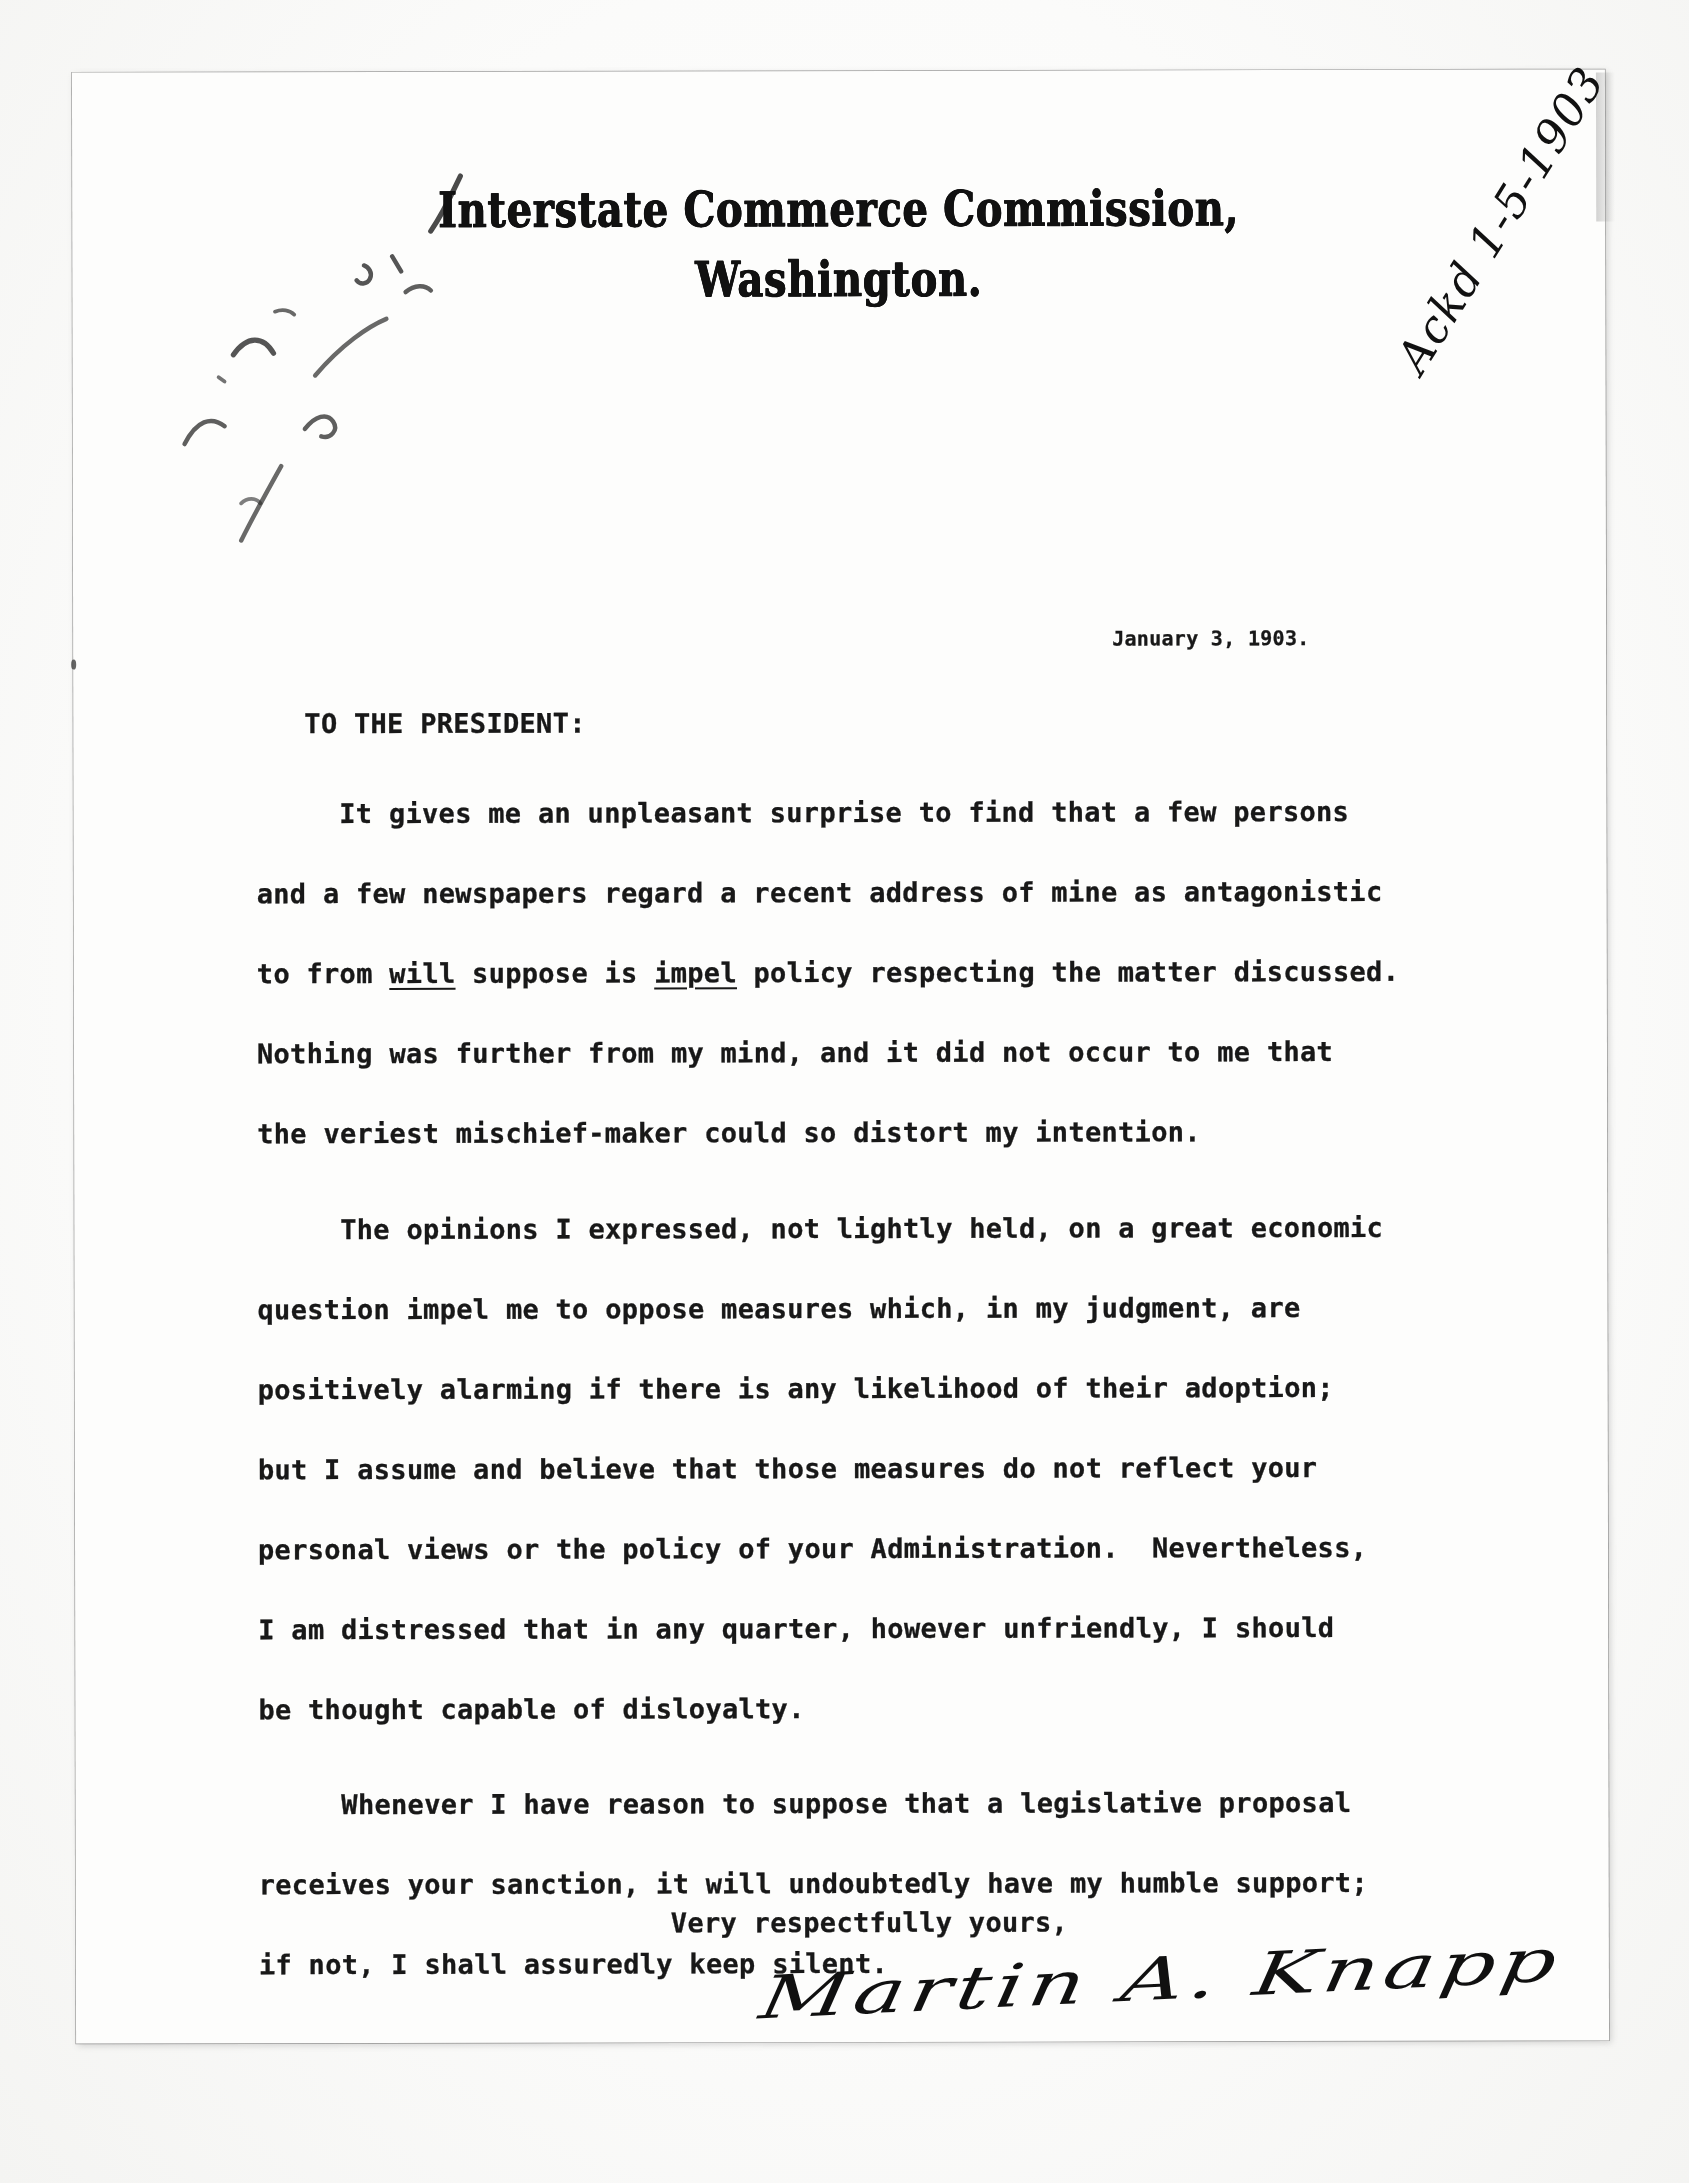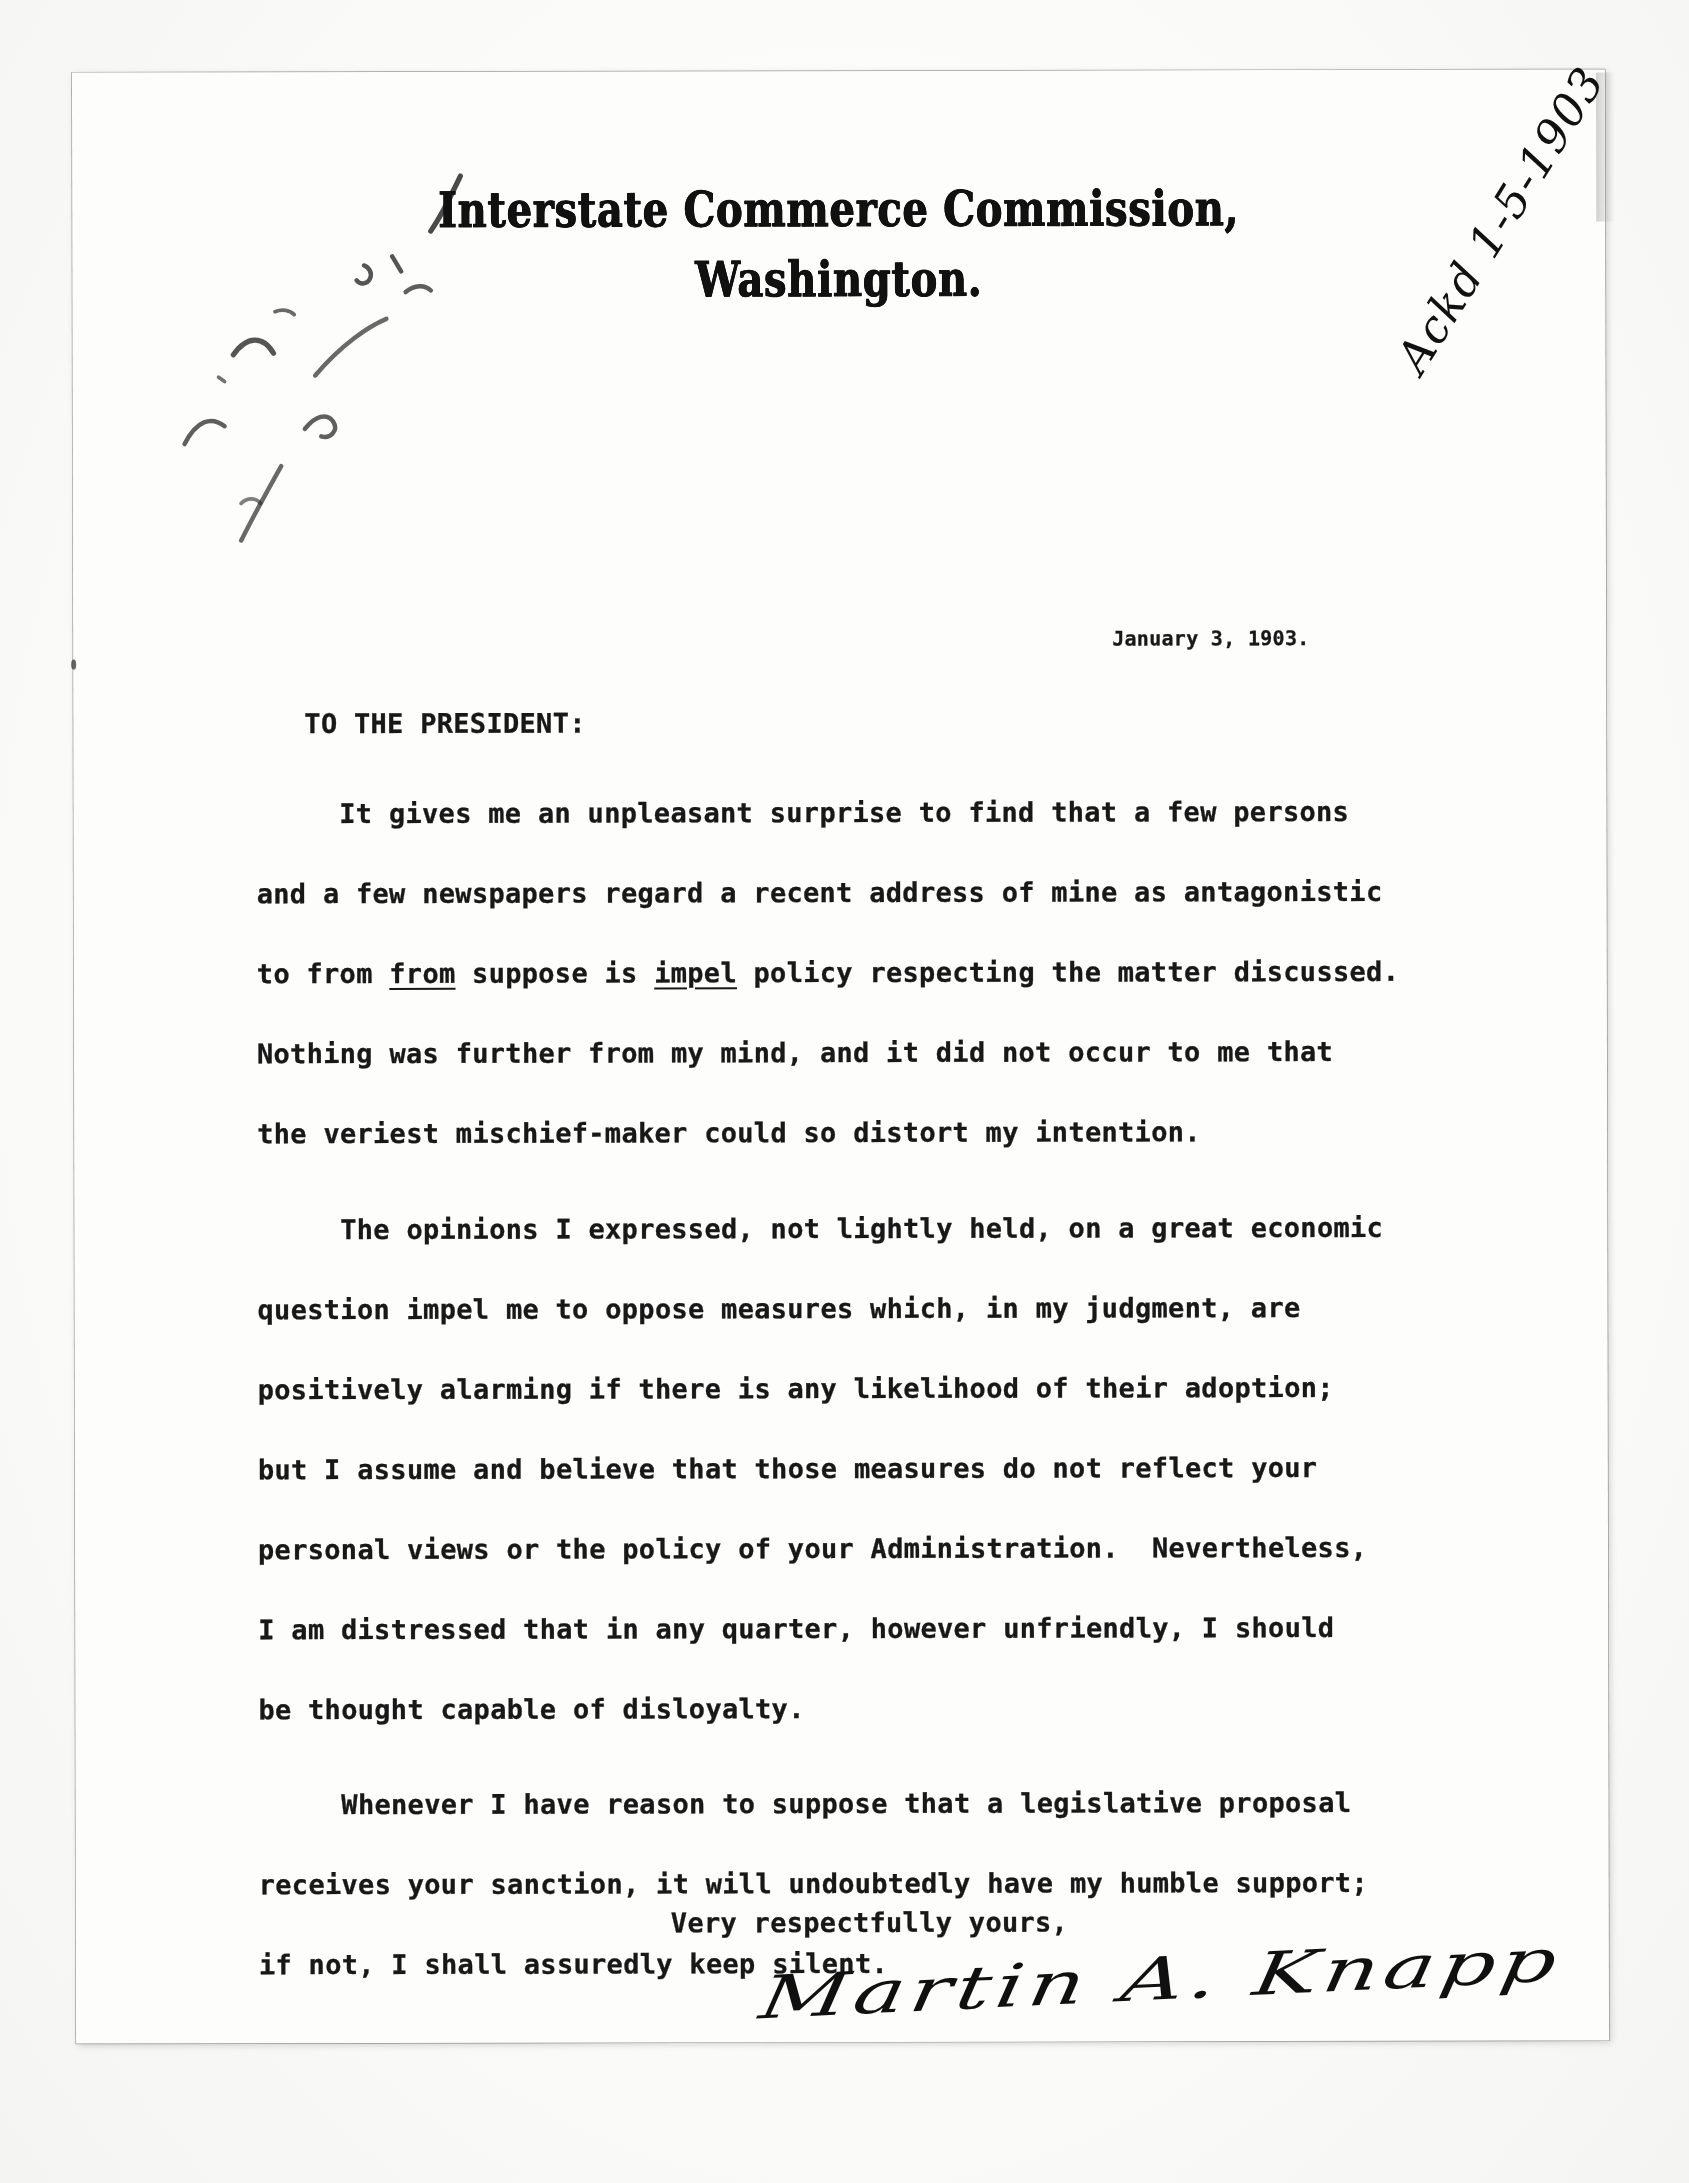--- a/index.html
+++ b/index.html
@@ -220,21 +220,21 @@
     </div>
 
     <div class="typed date-line">January 3, 1903.</div>
 
     <div class="typed salutation">TO THE PRESIDENT:</div>
 
     <div class="typed body-block">
 
       <div class="body-line">     It gives me an unpleasant surprise to find that a few persons</div>
       <div class="body-line">and a few newspapers regard a recent address of mine as antagonistic</div>
-      <div class="body-line"><span>to from </span><span class="ul">from</span><span> suppose is </span><span class="ul">impel</span><span> policy respecting the matter discussed.</span></div>
+      <div class="body-line"><span>to from </span><span class="ul">will</span><span> suppose is </span><span class="ul">impel</span><span> policy respecting the matter discussed.</span></div>
       <div class="body-line">Nothing was further from my mind, and it did not occur to me that</div>
       <div class="body-line">the veriest mischief-maker could so distort my intention.</div>
 
       <div class="para-gap"></div>
 
       <div class="body-line">     The opinions I expressed, not lightly held, on a great economic</div>
       <div class="body-line">question impel me to oppose measures which, in my judgment, are</div>
       <div class="body-line">positively alarming if there is any likelihood of their adoption;</div>
       <div class="body-line">but I assume and believe that those measures do not reflect your</div>
       <div class="body-line">personal views or the policy of your Administration.  Nevertheless,</div>

